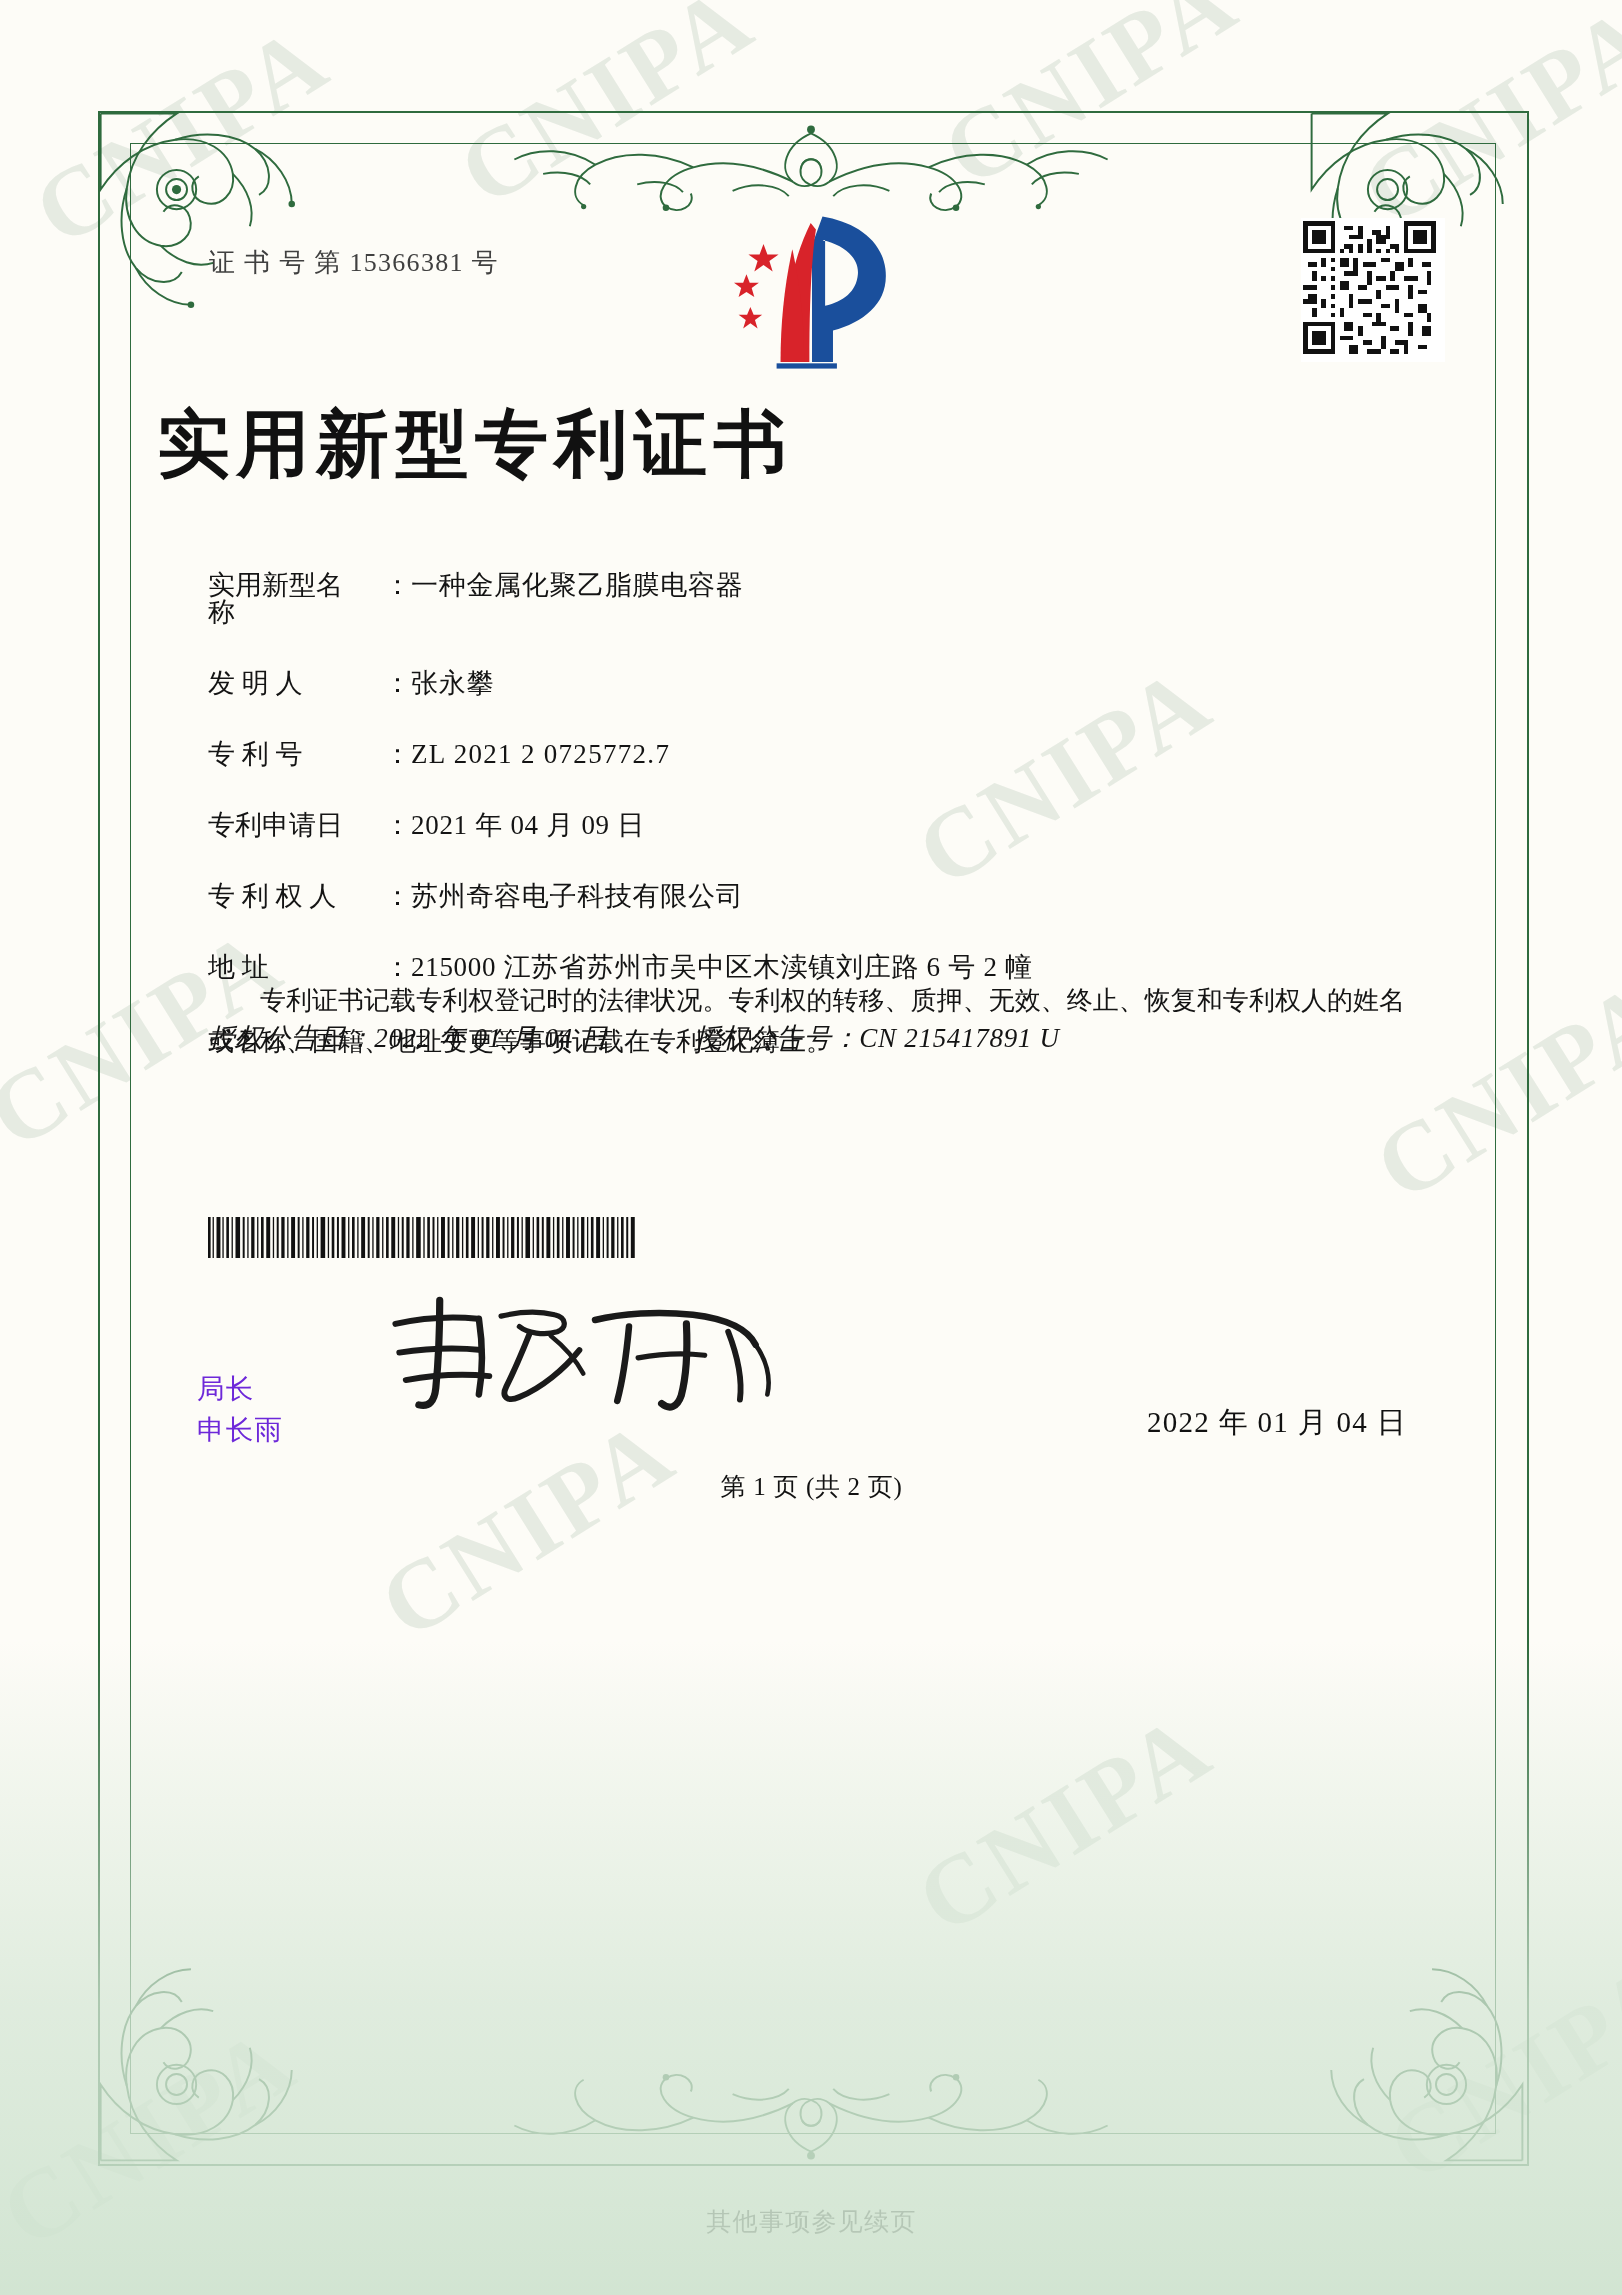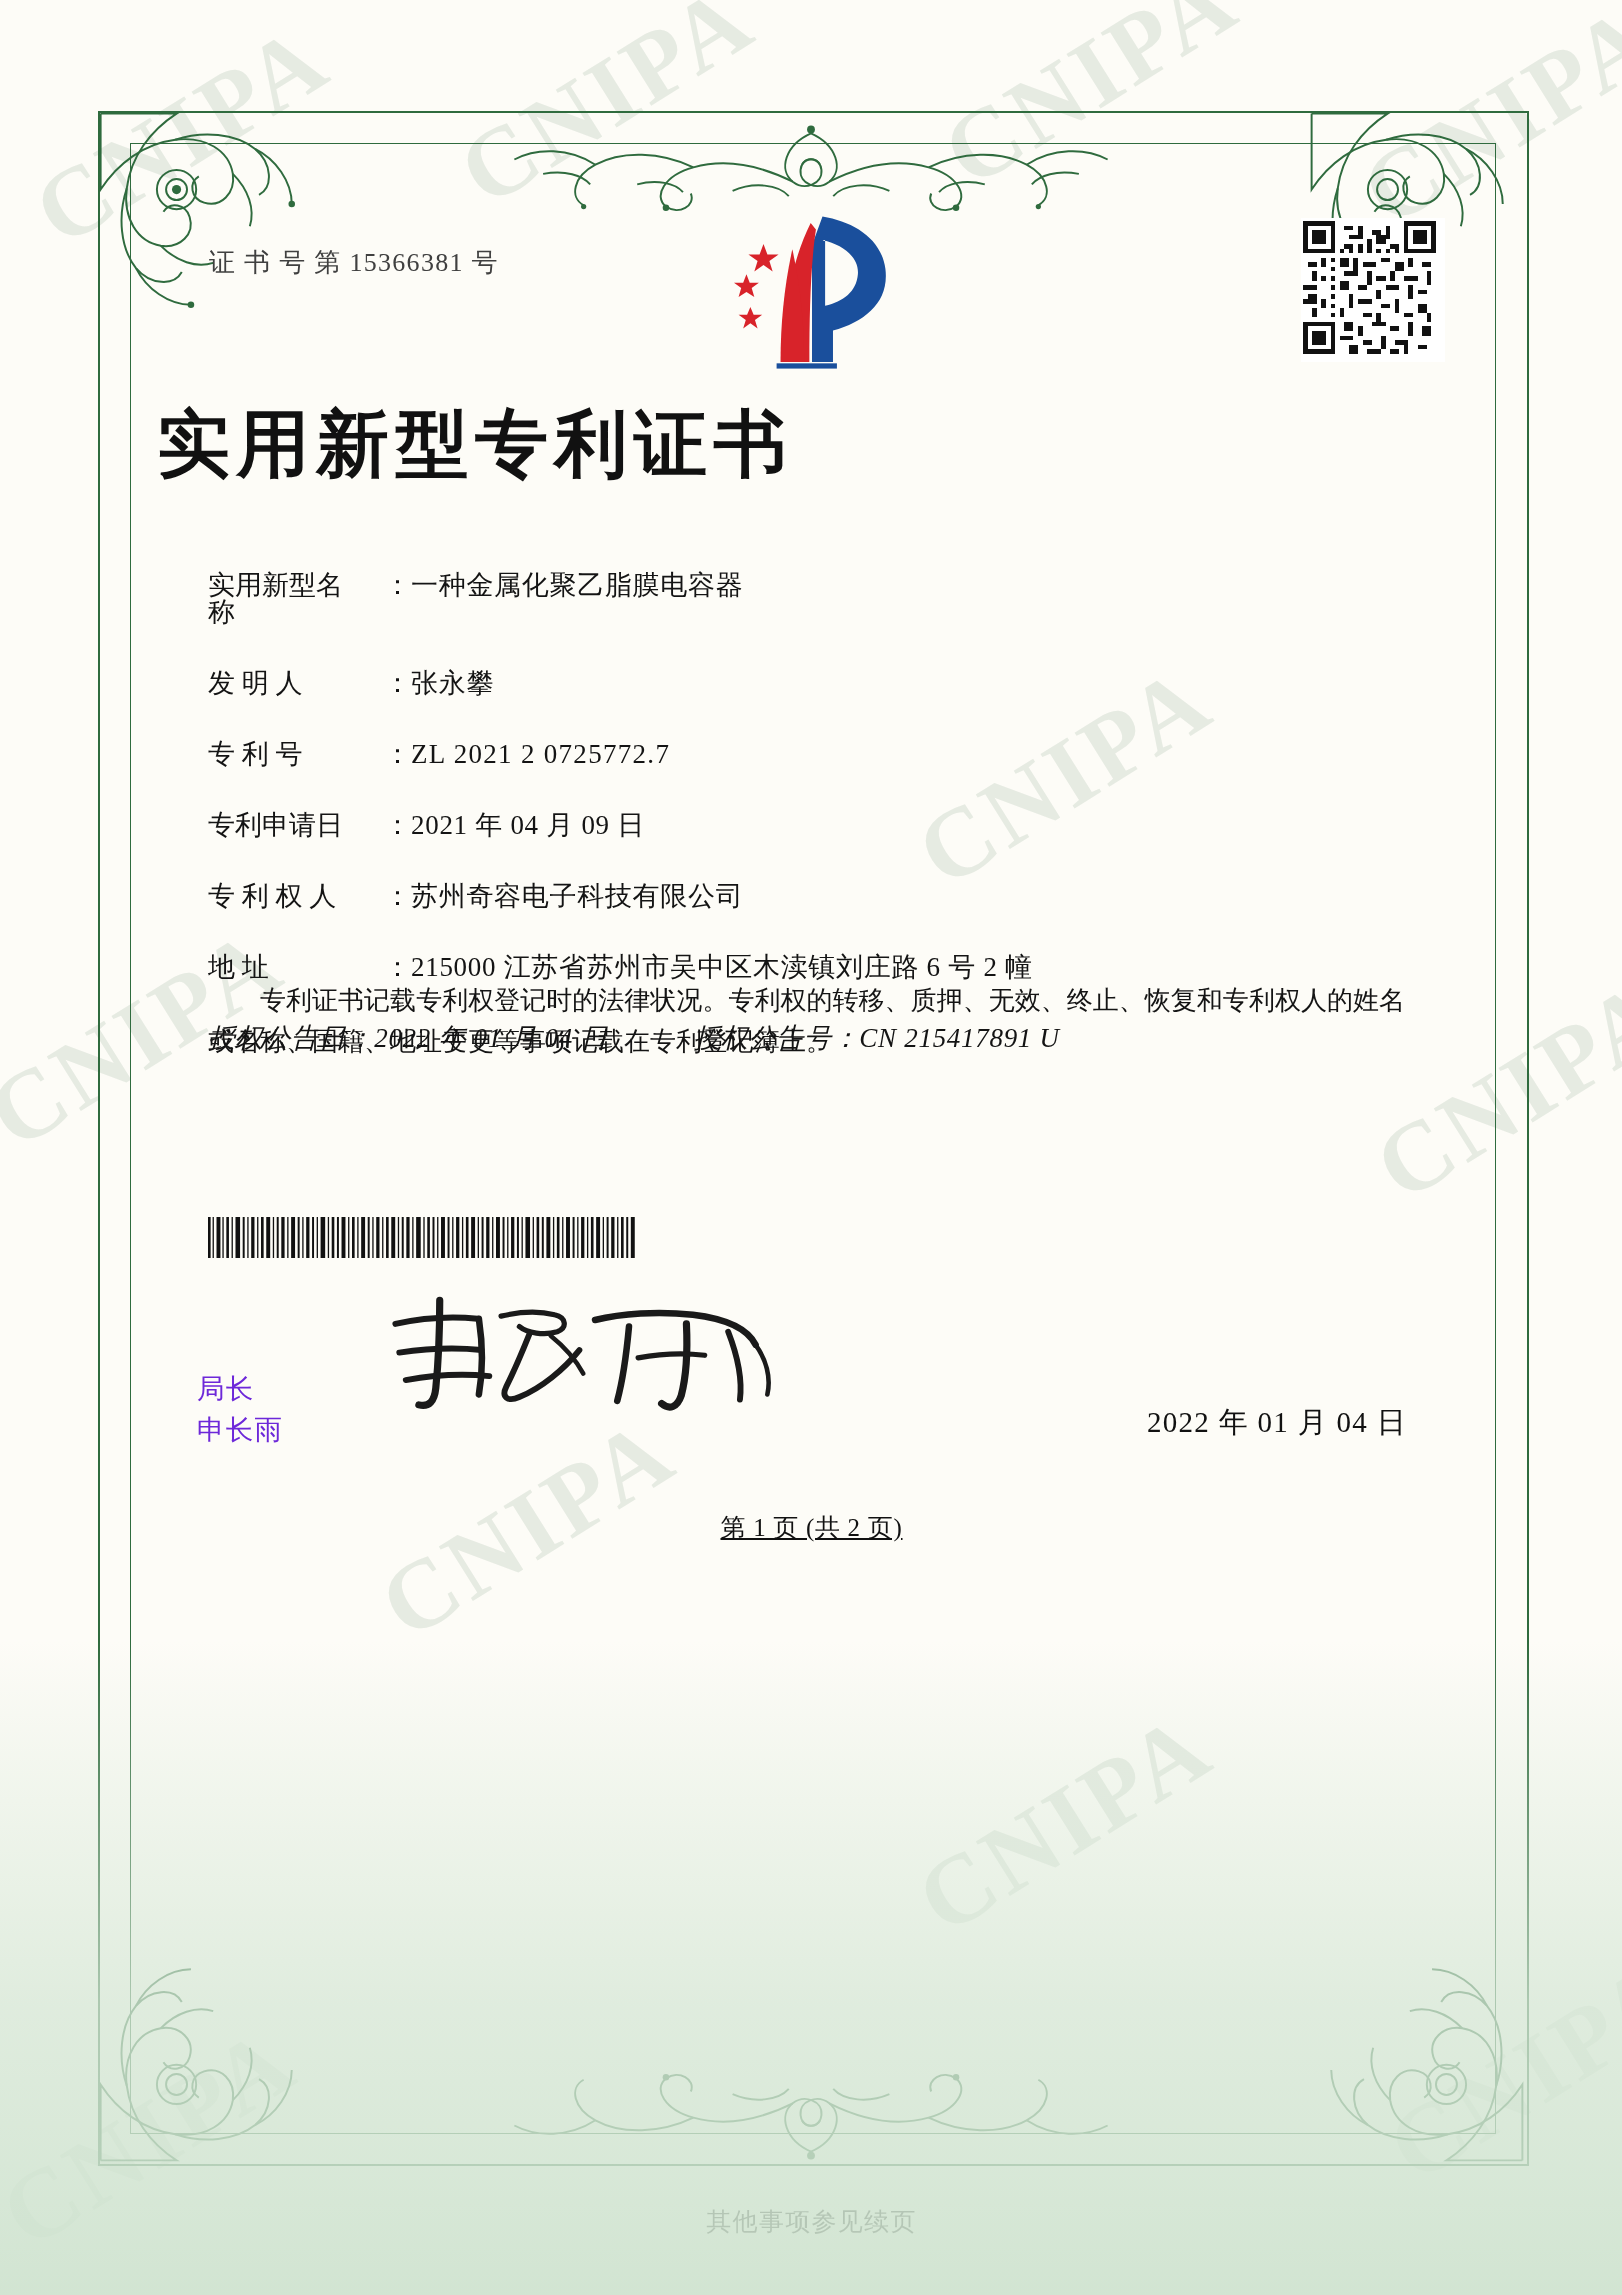--- a/index.html
+++ b/index.html
@@ -209,26 +209,25 @@
     top: 1233px;
     font-size: 29px;
     letter-spacing: 1.3px;
     color: #111;
   }
 
   .page-num {
     position: absolute;
     left: 0;
     right: 0;
-    top: 1341px;
+    top: 1300px;
     text-align: center;
     font-size: 25px;
     color: #111;
     letter-spacing: 0.7px;
-    text-decoration: underline;
   }
 
   .footer-note {
     position: absolute;
     left: 0;
     right: 0;
     top: 2205px;
     text-align: center;
     font-size: 25px;
     letter-spacing: 1.3px;

